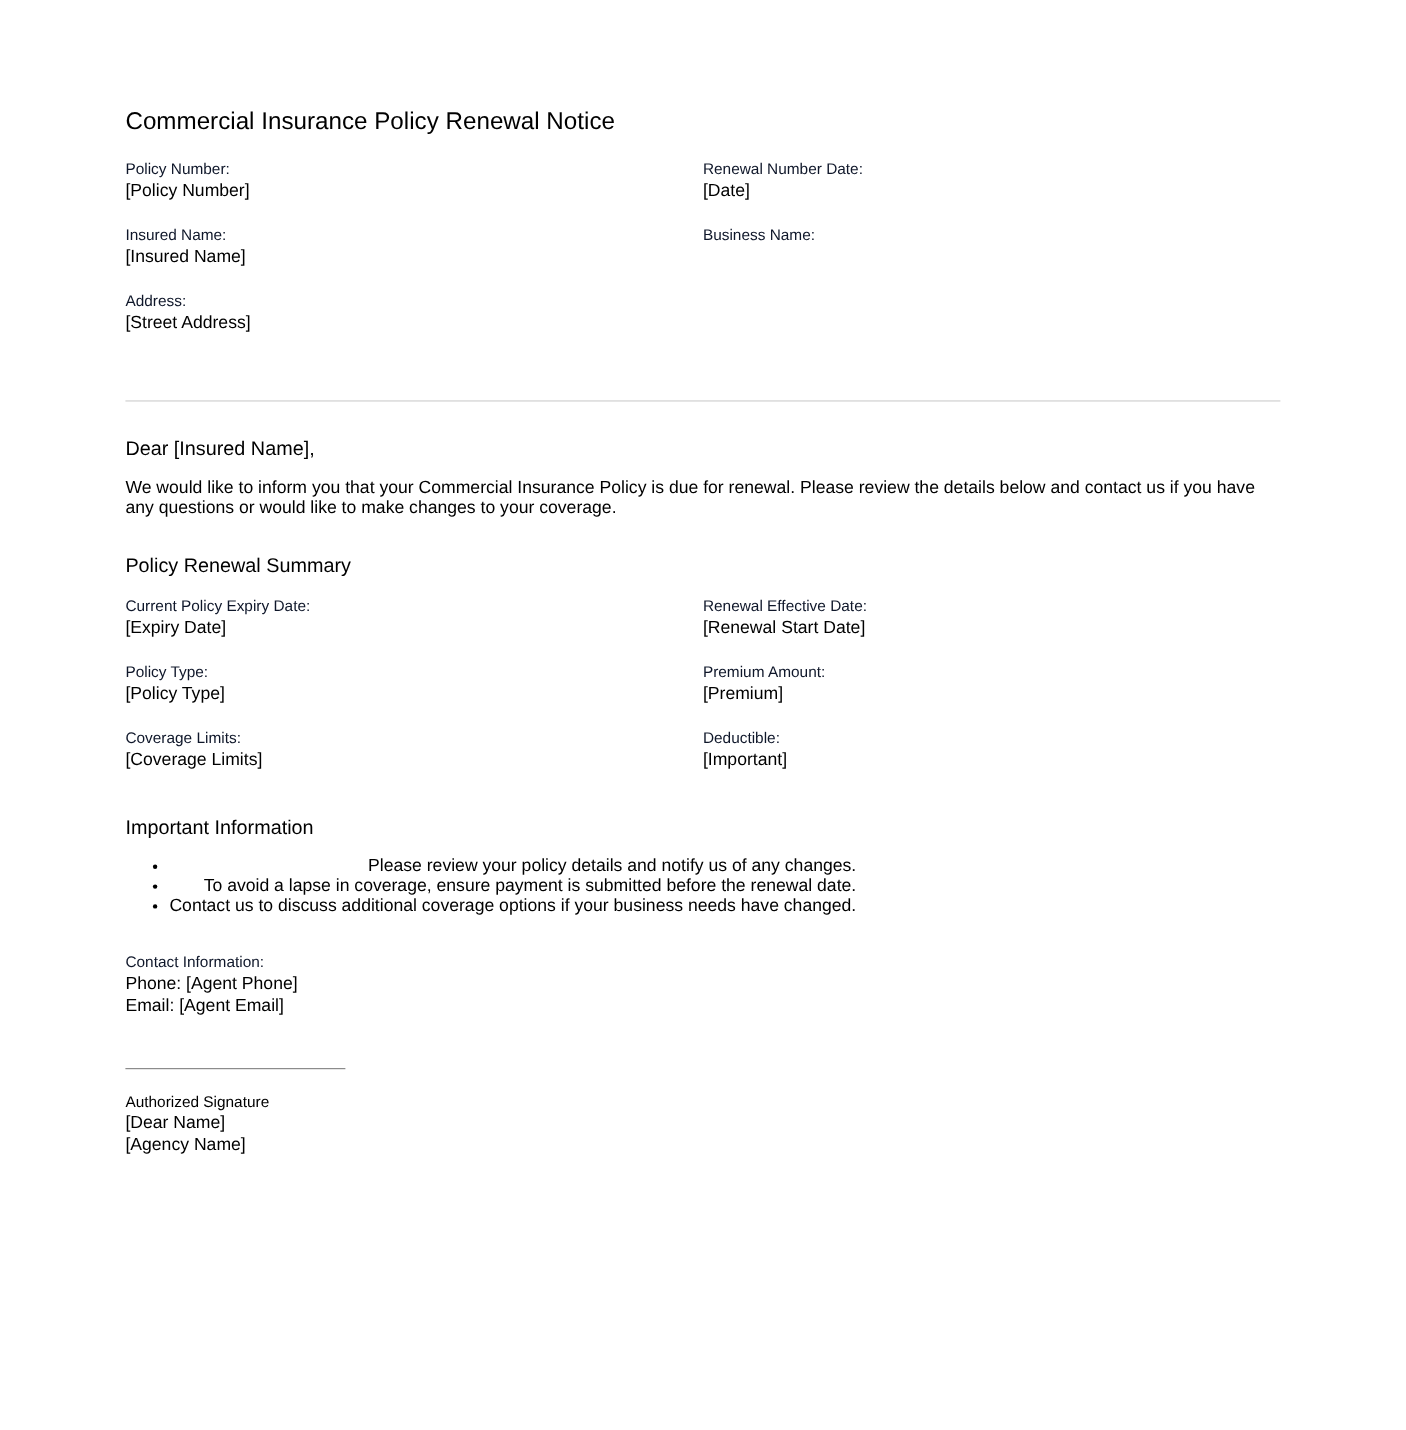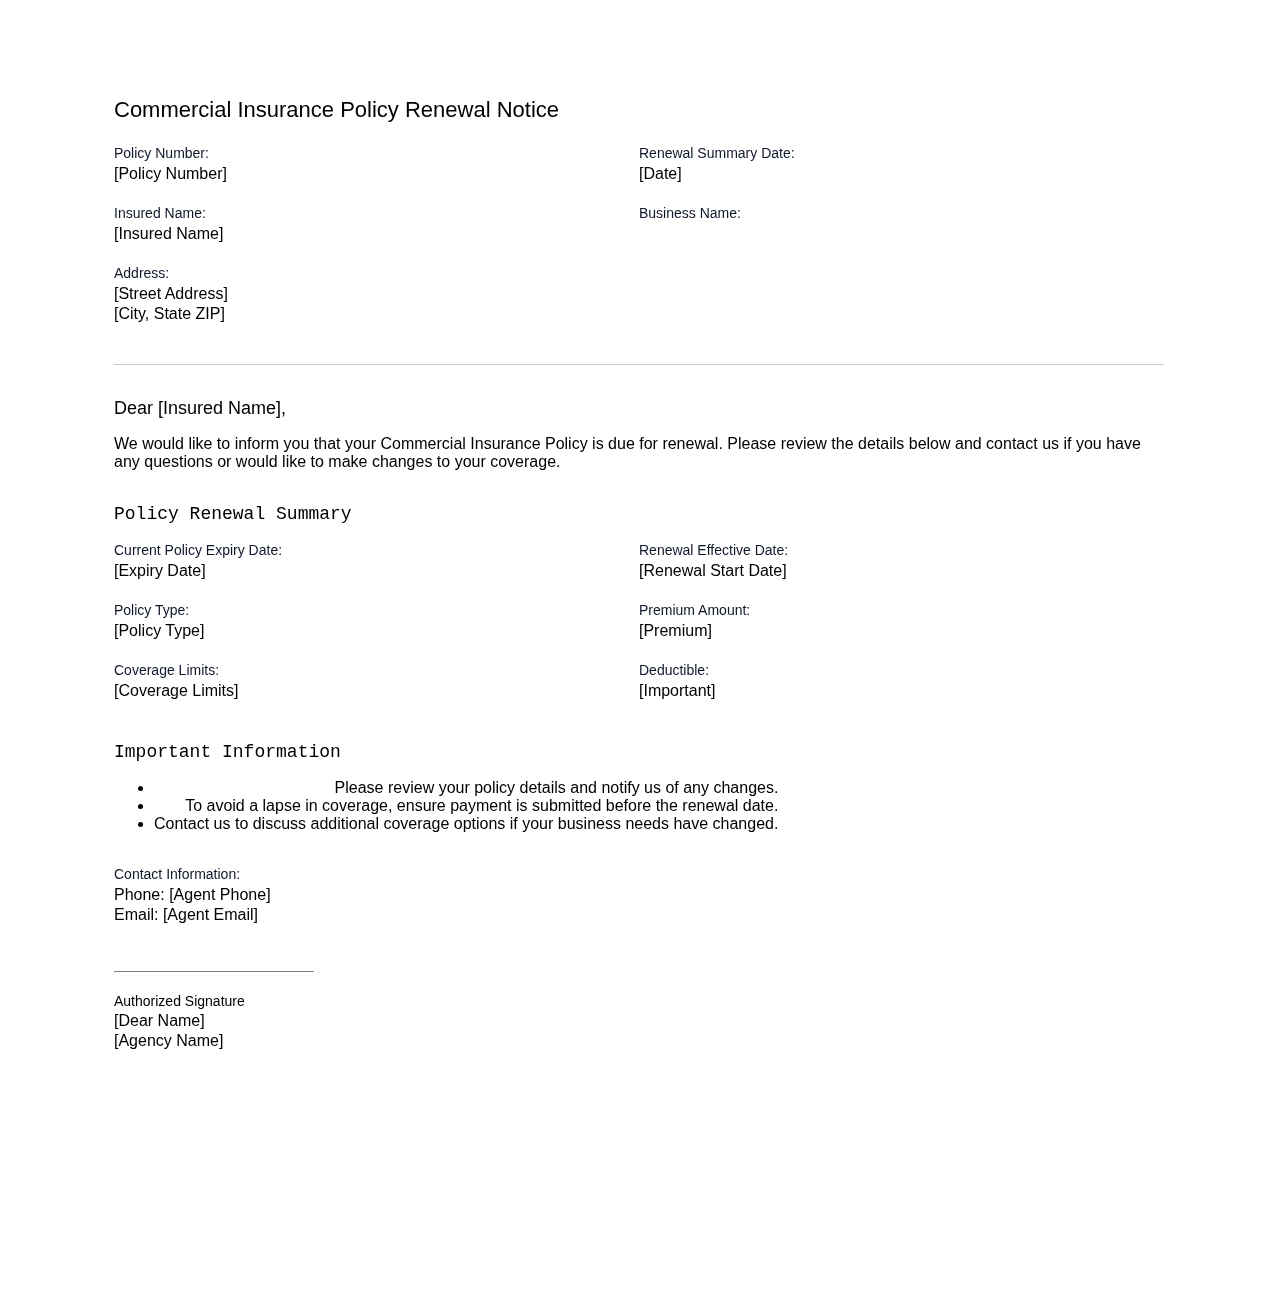--- a/index.html
+++ b/index.html
@@ -69,21 +69,20 @@
       line-height: 18px;
     }
     h2 {
       font-size: 18px;
       font-weight: normal;
       margin: 0;
       position: absolute;
       left: 0;
       line-height: 22px;
       white-space: nowrap;
-      font-family: Liberation Mono, monospace;
     }
     ul.info-list {
       position: absolute;
       top: 779px;
       left: 0;
       margin: 0;
       padding-left: 40px;
       font-size: 16px;
       line-height: 18px;
       text-align: right;
@@ -119,34 +118,33 @@
 
 <div class="page">
 
   <h1>Commercial Insurance Policy Renewal Notice</h1>
 
   <div class="field" style="top:145px; left:0;">
     <span class="label">Policy Number:</span>
     <span class="value">[Policy Number]</span>
   </div>
   <div class="field" style="top:145px; left:525px;">
-    <span class="label">Renewal Summary Date:</span>
+    <span class="label">Renewal Number Date:</span>
     <span class="value">[Date]</span>
   </div>
   <div class="field" style="top:205px; left:0;">
     <span class="label">Insured Name:</span>
     <span class="value">[Insured Name]</span>
   </div>
   <div class="field" style="top:205px; left:525px;">
     <span class="label">Business Name:</span>
   </div>
   <div class="field" style="top:265px; left:0;">
     <span class="label">Address:</span>
     <span class="value">[Street Address]</span>
-    <span class="value">[City, State ZIP]</span>
   </div>
 
   <div class="divider"></div>
 
   <div class="salutation">Dear [Insured Name],</div>
 
   <p class="intro" style="margin:0;">We would like to inform you that your Commercial Insurance Policy is due for renewal. Please review the details below and contact us if you have any questions or would like to make changes to your coverage.</p>
 
   <h2 style="top:503px;">Policy Renewal Summary</h2>
 

